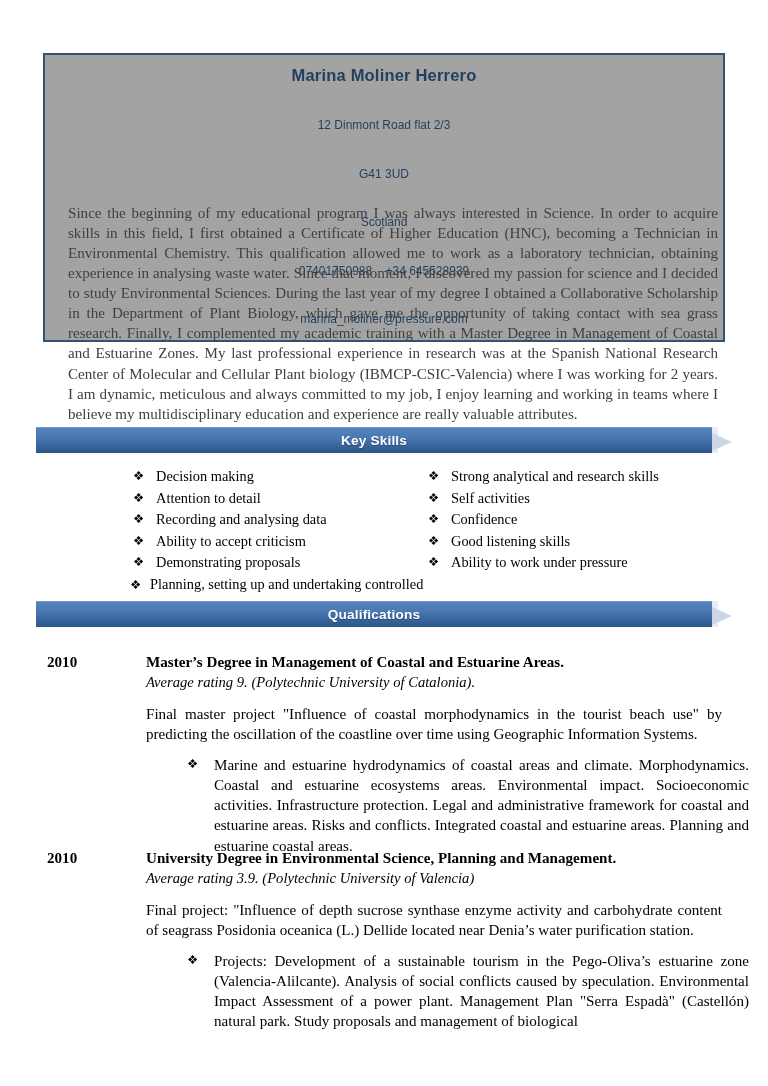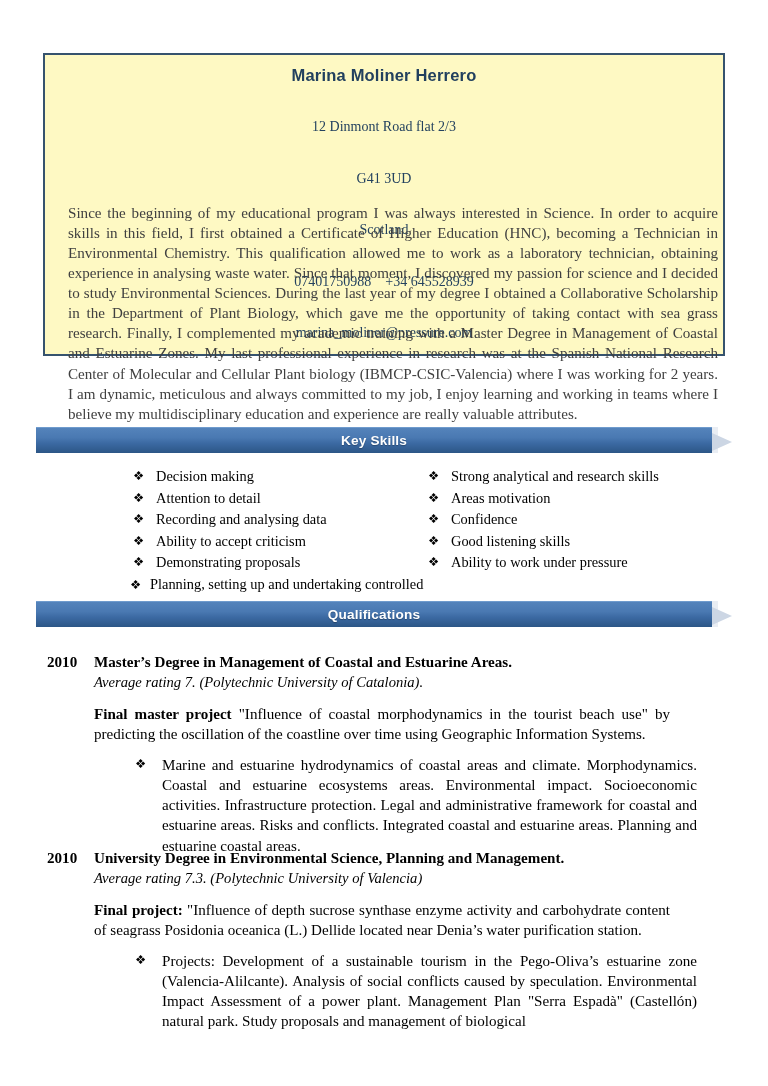--- a/index.html
+++ b/index.html
@@ -24,36 +24,36 @@
   }
 
   
   .header-box {
     position: absolute;
     left: 43px;
     top: 53px;
     width: 682px;
     box-sizing: border-box;
     border: 2px solid #36536e;
-    background: #fef9c3;
+    background: #a3a3a3;
     padding: 9px 10px 11px 10px;
     text-align: center;
   }
   .hdr-name {
     font-family: "Liberation Sans", "DejaVu Sans", sans-serif;
     font-weight: bold;
     font-size: 16.5px;
     color: #22405e;
     letter-spacing: 0.2px;
     line-height: 1.35;
     margin-bottom: 2px;
   }
   .hdr-line {
-    font-family: Liberation Serif, serif;
-    font-size: 14px;
+    font-family: Liberation Sans, sans-serif;
+    font-size: 12px;
     color: #24425f;
     line-height: 1.46;
     white-space: pre;
     margin-top: 31px;
   }
 
   
   .summary {
     position: absolute;
     left: 68px;
@@ -162,41 +162,41 @@
   .qual-year {
     position: absolute;
     left: 0;
     top: 0;
     width: 92px;
     font-weight: bold;
     font-size: 15.1px;
     line-height: 1.3;
   }
   .qual-body {
-    margin-left: 47px;
+    margin-left: 99px;
     width: 576px;
   }
   .qual-title {
     font-weight: bold;
     font-size: 15.1px;
     line-height: 1.32;
   }
   .qual-rating {
     font-style: italic;
     font-size: 14.6px;
     line-height: 1.32;
   }
   .qual-project {
     margin-top: 12px;
     font-size: 15.1px;
     line-height: 1.33;
     text-align: justify;
     text-justify: inter-word;
   }
-  .qual-project b { font-weight: bold; }
+  .qual-project b { font-weight: normal; }
   .qual-bullet {
     margin-top: 11px;
     margin-left: 41px;
     width: 535px;
     position: relative;
     font-size: 15.1px;
     line-height: 1.33;
     text-align: justify;
     text-justify: inter-word;
     padding-left: 27px;
@@ -237,48 +237,48 @@
     <div class="skills-col left">
       <div class="skill-item"><span class="bul">❖</span><span>Decision making</span></div>
       <div class="skill-item"><span class="bul">❖</span><span>Attention to detail</span></div>
       <div class="skill-item"><span class="bul">❖</span><span>Recording and analysing data</span></div>
       <div class="skill-item"><span class="bul">❖</span><span>Ability to accept criticism</span></div>
       <div class="skill-item"><span class="bul">❖</span><span>Demonstrating proposals</span></div>
       <div class="skill-item wrap-out"><span class="bul">❖</span><span>Planning, setting up and undertaking controlled experiments and trials</span></div>
     </div>
     <div class="skills-col right">
       <div class="skill-item"><span class="bul">❖</span><span>Strong analytical and research skills</span></div>
-      <div class="skill-item"><span class="bul">❖</span><span>Areas motivation</span></div>
+      <div class="skill-item"><span class="bul">❖</span><span>Self activities</span></div>
       <div class="skill-item"><span class="bul">❖</span><span>Confidence</span></div>
       <div class="skill-item"><span class="bul">❖</span><span>Good listening skills</span></div>
       <div class="skill-item"><span class="bul">❖</span><span>Ability to work under pressure</span></div>
     </div>
   </div>
 
   <div class="banner-wrap" style="top:601px;">
     <div class="banner">
       <span class="banner-title">Qualifications</span>
     </div>
     <div class="banner-shadow"></div>
     <div class="banner-tail"></div>
   </div>
 
   <div class="qual-entry" style="top:653px;">
     <div class="qual-year">2010</div>
     <div class="qual-body">
       <div class="qual-title">Master’s Degree in Management of Coastal and Estuarine Areas.</div>
-      <div class="qual-rating">Average rating 7. (Polytechnic University of Catalonia).</div>
+      <div class="qual-rating">Average rating 9. (Polytechnic University of Catalonia).</div>
       <div class="qual-project"><b>Final master project</b><span> "Influence of coastal morphodynamics in the tourist beach use" by predicting the oscillation of the coastline over time using Geographic Information Systems.</span></div>
       <div class="qual-bullet"><span class="bul">❖</span><span>Marine and estuarine hydrodynamics of coastal areas and climate. Morphodynamics. Coastal and estuarine ecosystems areas. Environmental impact. Socioeconomic activities. Infrastructure protection. Legal and administrative framework for coastal and estuarine areas. Risks and conflicts. Integrated coastal and estuarine areas. Planning and estuarine coastal areas.</span></div>
     </div>
   </div>
 
   <div class="qual-entry" style="top:849px;">
     <div class="qual-year">2010</div>
     <div class="qual-body">
       <div class="qual-title">University Degree in Environmental Science, Planning and Management.</div>
-      <div class="qual-rating">Average rating 7.3. (Polytechnic University of Valencia)</div>
+      <div class="qual-rating">Average rating 3.9. (Polytechnic University of Valencia)</div>
       <div class="qual-project"><b>Final project:</b><span> "Influence of depth sucrose synthase enzyme activity and carbohydrate content of seagrass Posidonia oceanica (L.) Dellide located near Denia’s water purification station.</span></div>
       <div class="qual-bullet"><span class="bul">❖</span><span>Projects: Development of a sustainable tourism in the Pego-Oliva’s estuarine zone (Valencia-Alilcante). Analysis of social conflicts caused by speculation. Environmental Impact Assessment of a power plant. Management Plan "Serra Espadà" (Castellón) natural park. Study proposals and management of biological</span></div>
     </div>
   </div>
 
 </div>
 
 </body></html>

